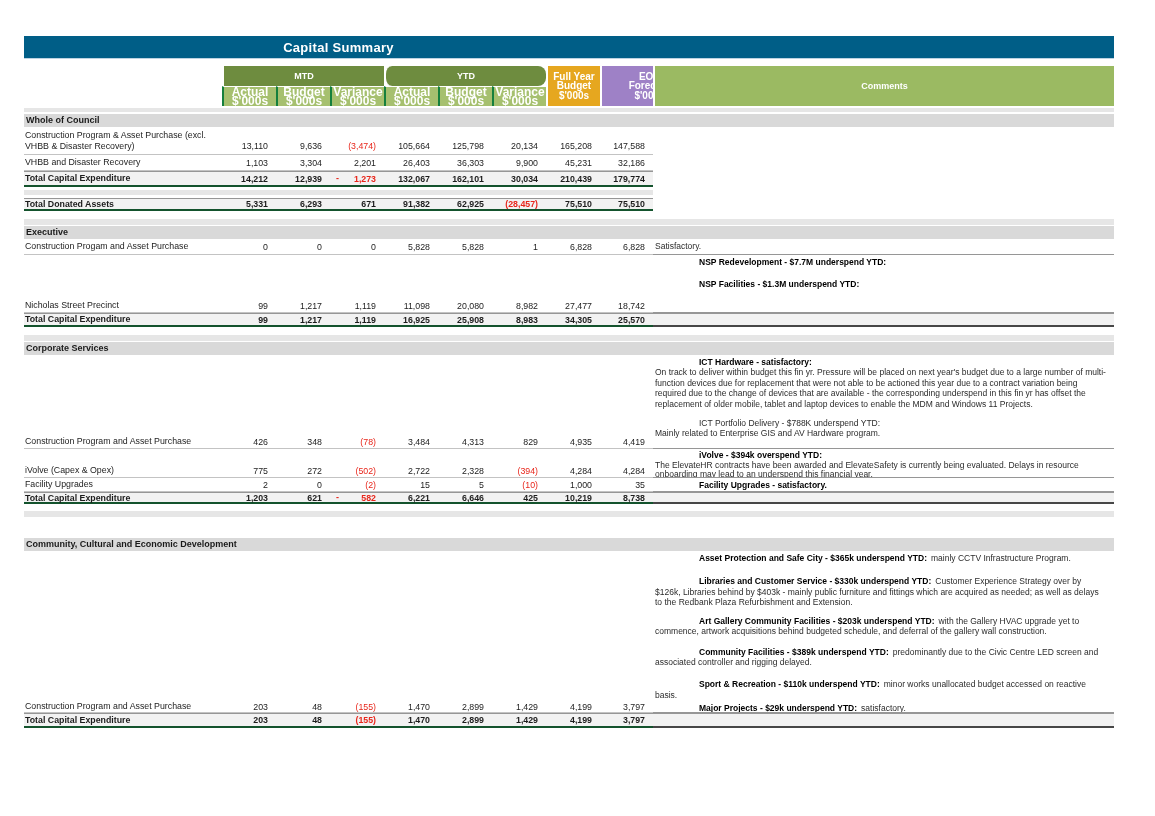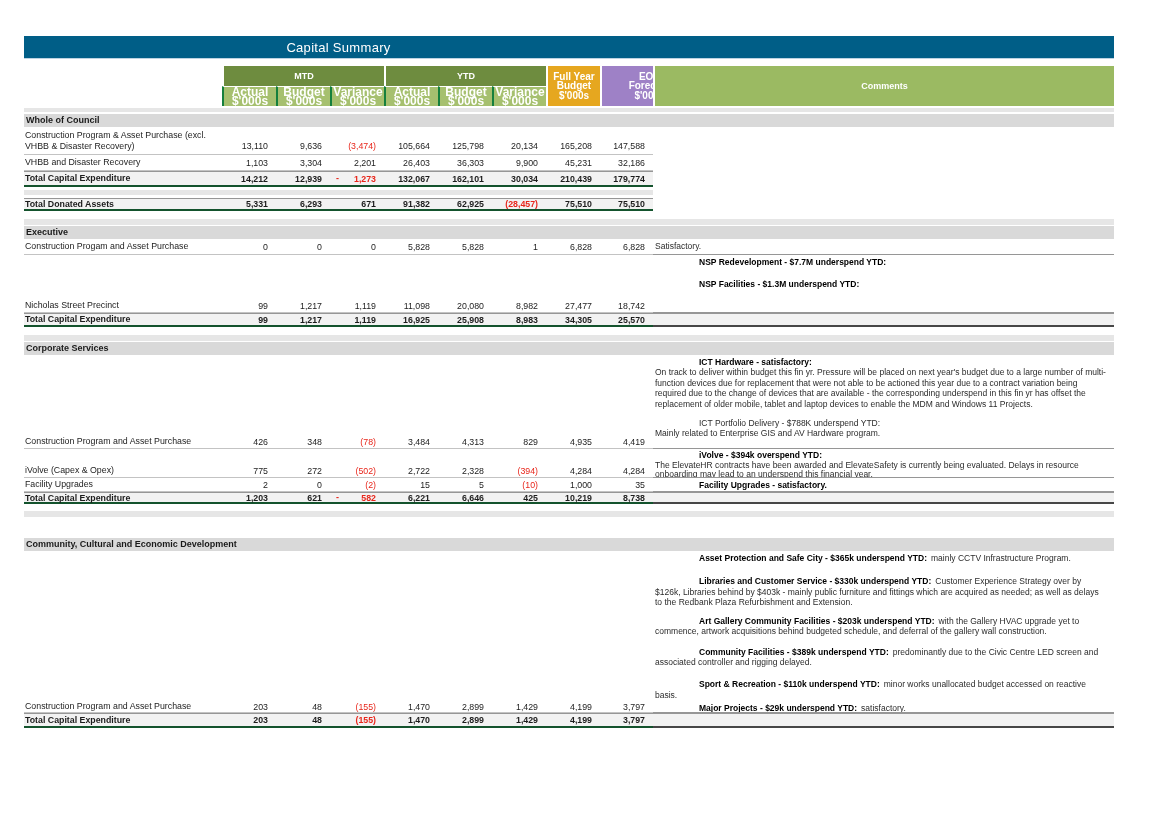--- a/index.html
+++ b/index.html
@@ -4,29 +4,29 @@
 <style>
   html,body{margin:0;padding:0;background:#fff;}
   .page{position:relative;width:1155px;height:816px;box-sizing:border-box;
         padding:36px 0 0 24px;overflow:hidden;background:#fff;
         font-family:"Liberation Sans","DejaVu Sans",sans-serif;
         -webkit-font-smoothing:antialiased;}
   
   .titlebar{width:1090px;height:22px;background:var(--titlebar,#005E87);
             border-bottom:1px solid #bcd3e2;margin-bottom:7px;}
   .title{width:629px;height:22px;display:flex;align-items:center;justify-content:center;
-         color:#fff;font-weight:400;font-size:13px;letter-spacing:.3px;}
+         color:#fff;font-weight:700;font-size:13px;letter-spacing:.3px;}
   
   .thead{display:grid;width:1090px;
          grid-template-columns:198px repeat(6,54px) 54px 53px 461px;
          grid-template-rows:20px 20px;}
   .hg{color:#fff;font-weight:700;font-size:9px;display:flex;align-items:center;justify-content:center;
       background:var(--group,#6E8C3F);border-left:2px solid #fff;box-sizing:border-box;grid-row:1;}
   .h-mtd{grid-column:2/5;}
-  .h-ytd{grid-column:5/8;}
+  .h-ytd{grid-column:5/8;border-radius:8px;}
   .hs{grid-row:2;background:var(--sub,#A6C06F);color:#fff;font-weight:700;font-size:12px;
       text-align:center;line-height:9px;padding-top:1px;box-sizing:border-box;
       border-left:2px solid #15803d;border-top:1px solid #fff;}
   .hs span{display:block;}
   .hs1{grid-column:2}.hs2{grid-column:3}.hs3{grid-column:4}
   .hs4{grid-column:5}.hs5{grid-column:6}.hs6{grid-column:7}
   .hv{grid-row:1/3;display:flex;flex-direction:column;align-items:center;justify-content:center;
       color:#fff;font-weight:700;font-size:10px;line-height:9.5px;box-sizing:border-box;
       border-left:2px solid #fff;text-align:center;}
   .hv span{display:block;}

